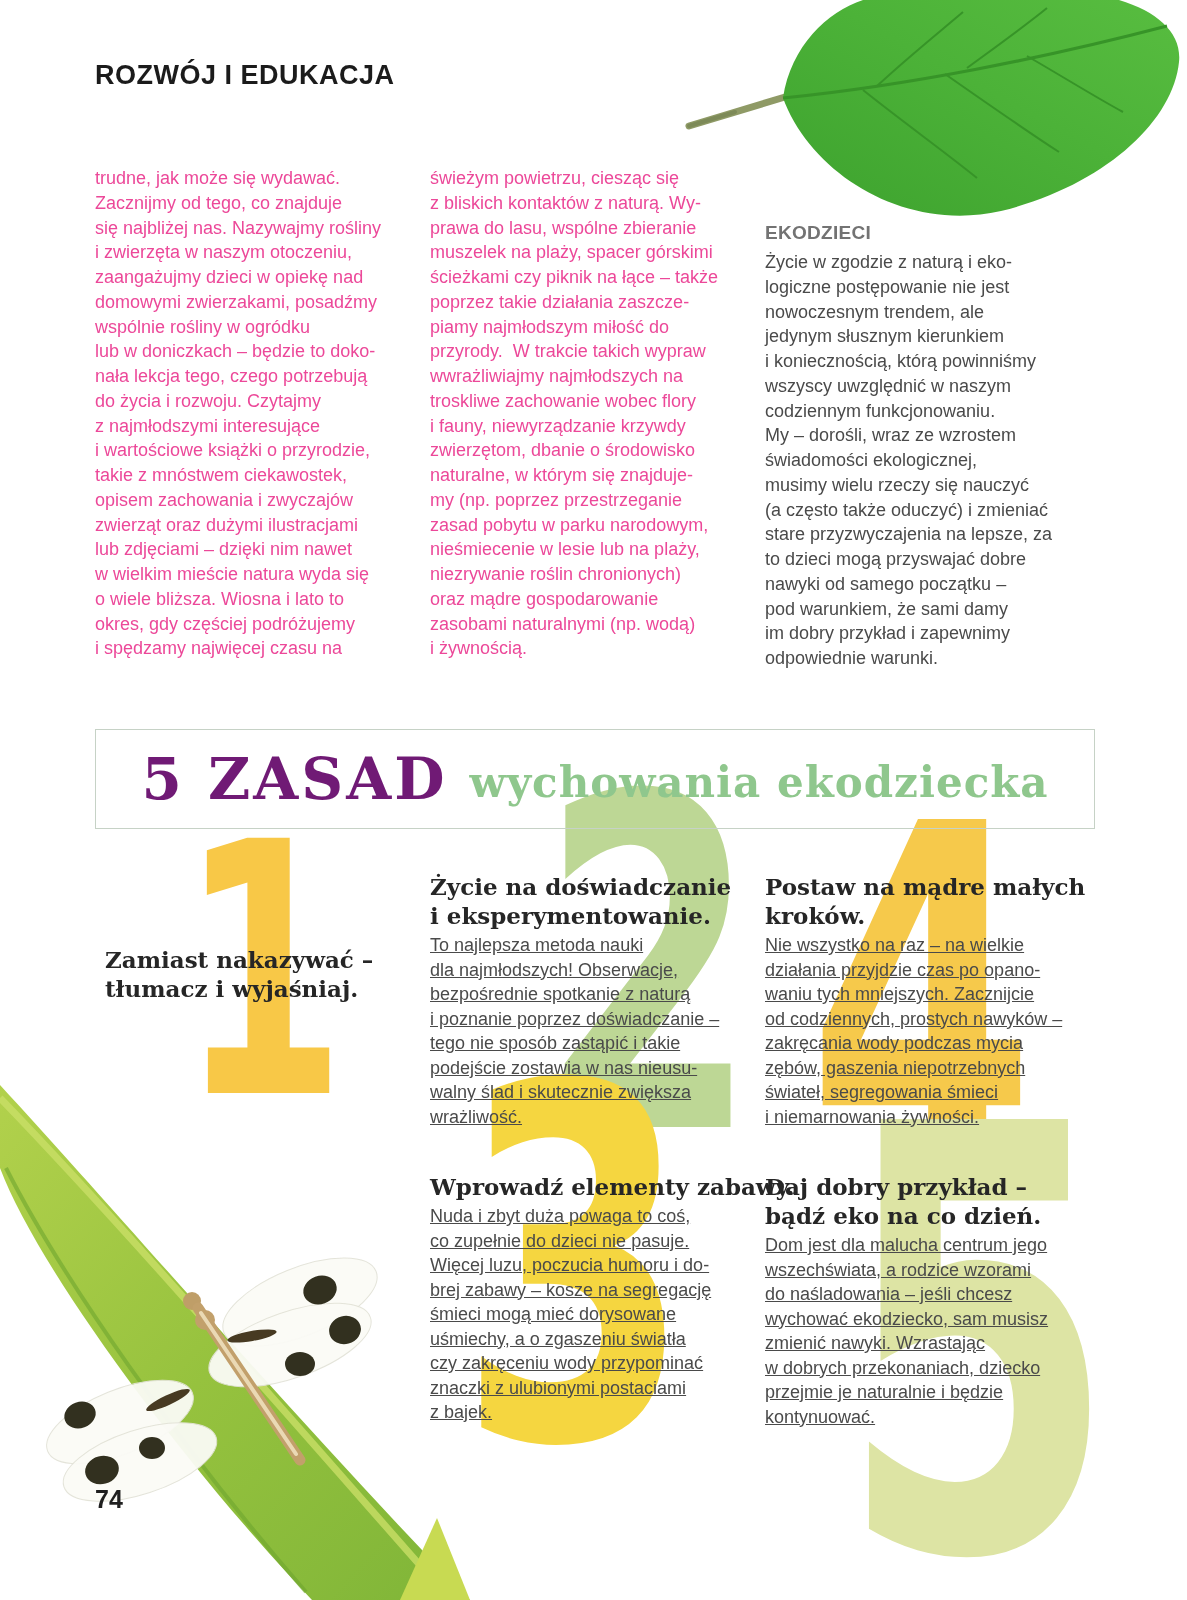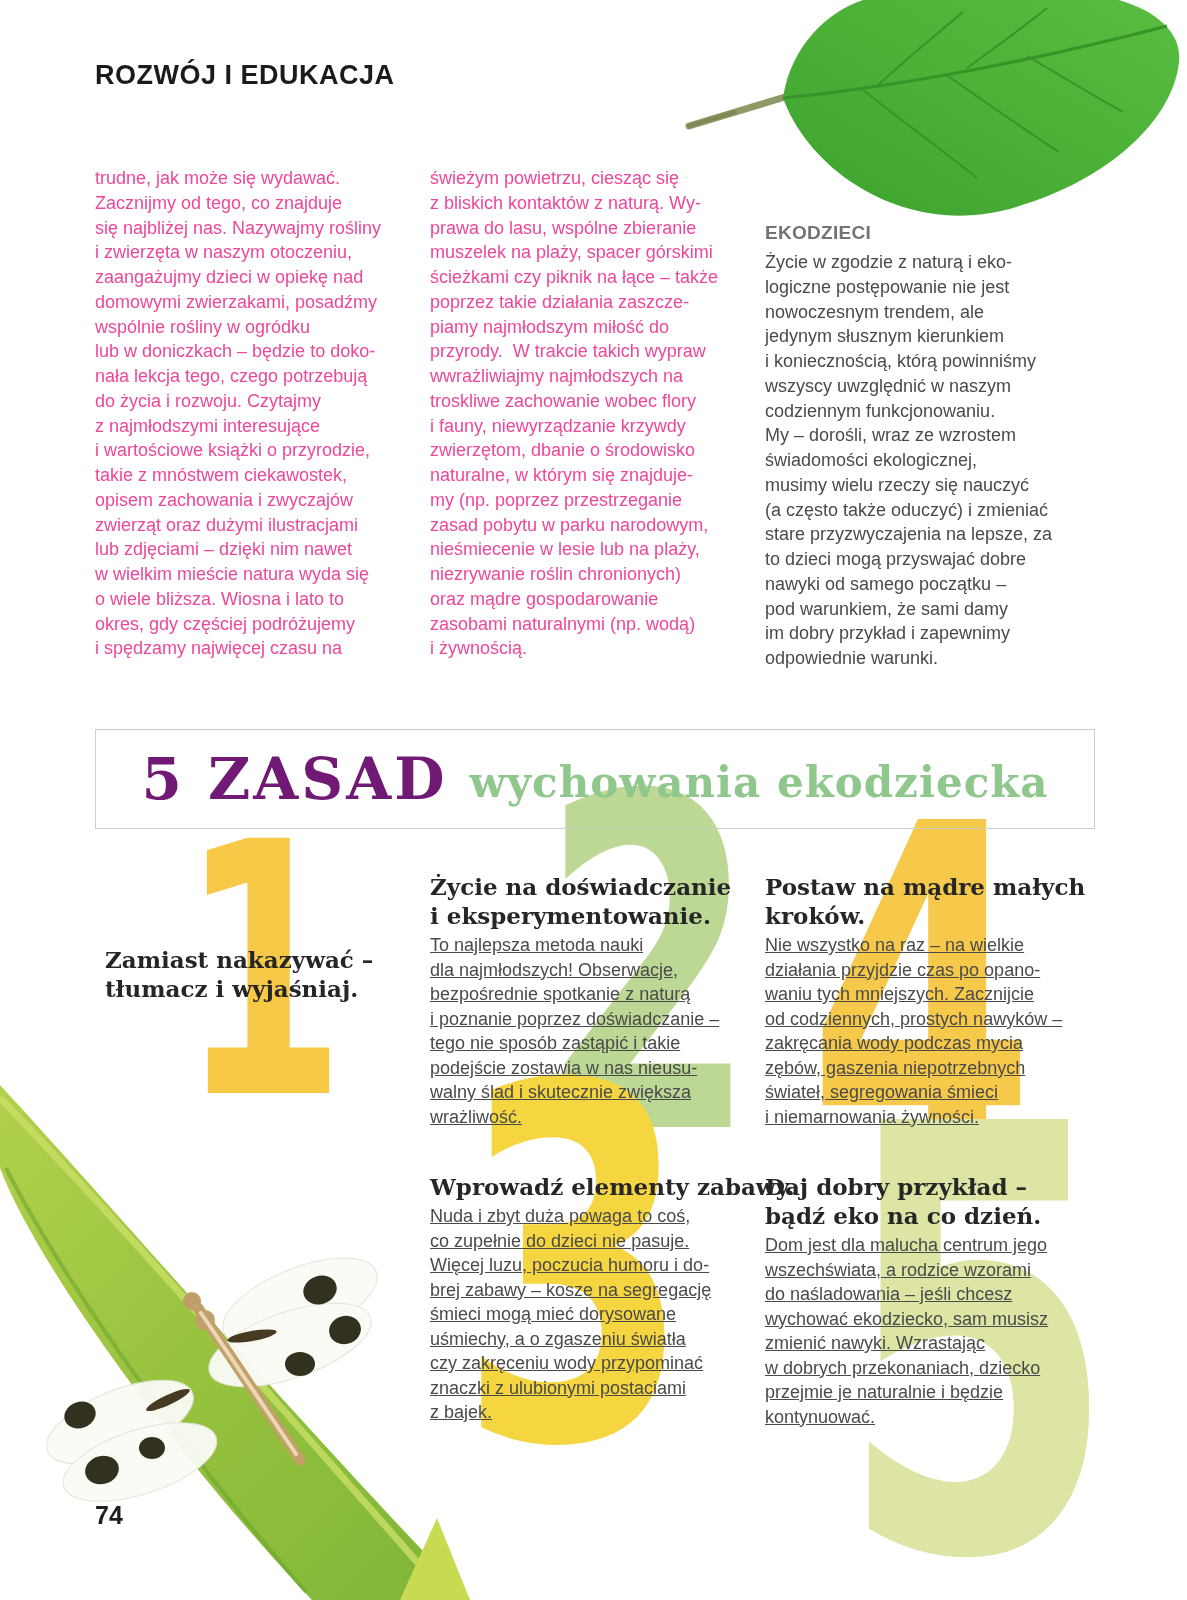--- a/index.html
+++ b/index.html
@@ -53,21 +53,21 @@
   .r4{left:765px;top:872px;}
   .r5{left:765px;top:1172px;}
   .rule h3{
     margin:0 0 3px 0;font-family:"DejaVu Serif",serif;font-weight:bold;
     font-size:23px;line-height:29px;color:#262626;white-space:pre;
   }
   .rule p{margin:0;font-size:18px;line-height:24.5px;white-space:pre;color:#4a4a4a;text-decoration:underline;}
   .dragonfly-svg{position:absolute;left:0;top:1040px;width:500px;height:560px;z-index:2;}
   .pagenum{
     position:absolute;left:95px;top:1485px;z-index:5;
-    font-size:25px;font-weight:bold;color:#1f1f1f;margin-top:16px;
+    font-size:25px;font-weight:bold;color:#1f1f1f;
   }
 </style>
 </head>
 <body>
 
 <div class="page">
 
   <div class="kicker">ROZWÓJ I EDUKACJA</div>
 
   <svg class="leaf-svg" viewBox="0 0 542 235" xmlns="http://www.w3.org/2000/svg">

